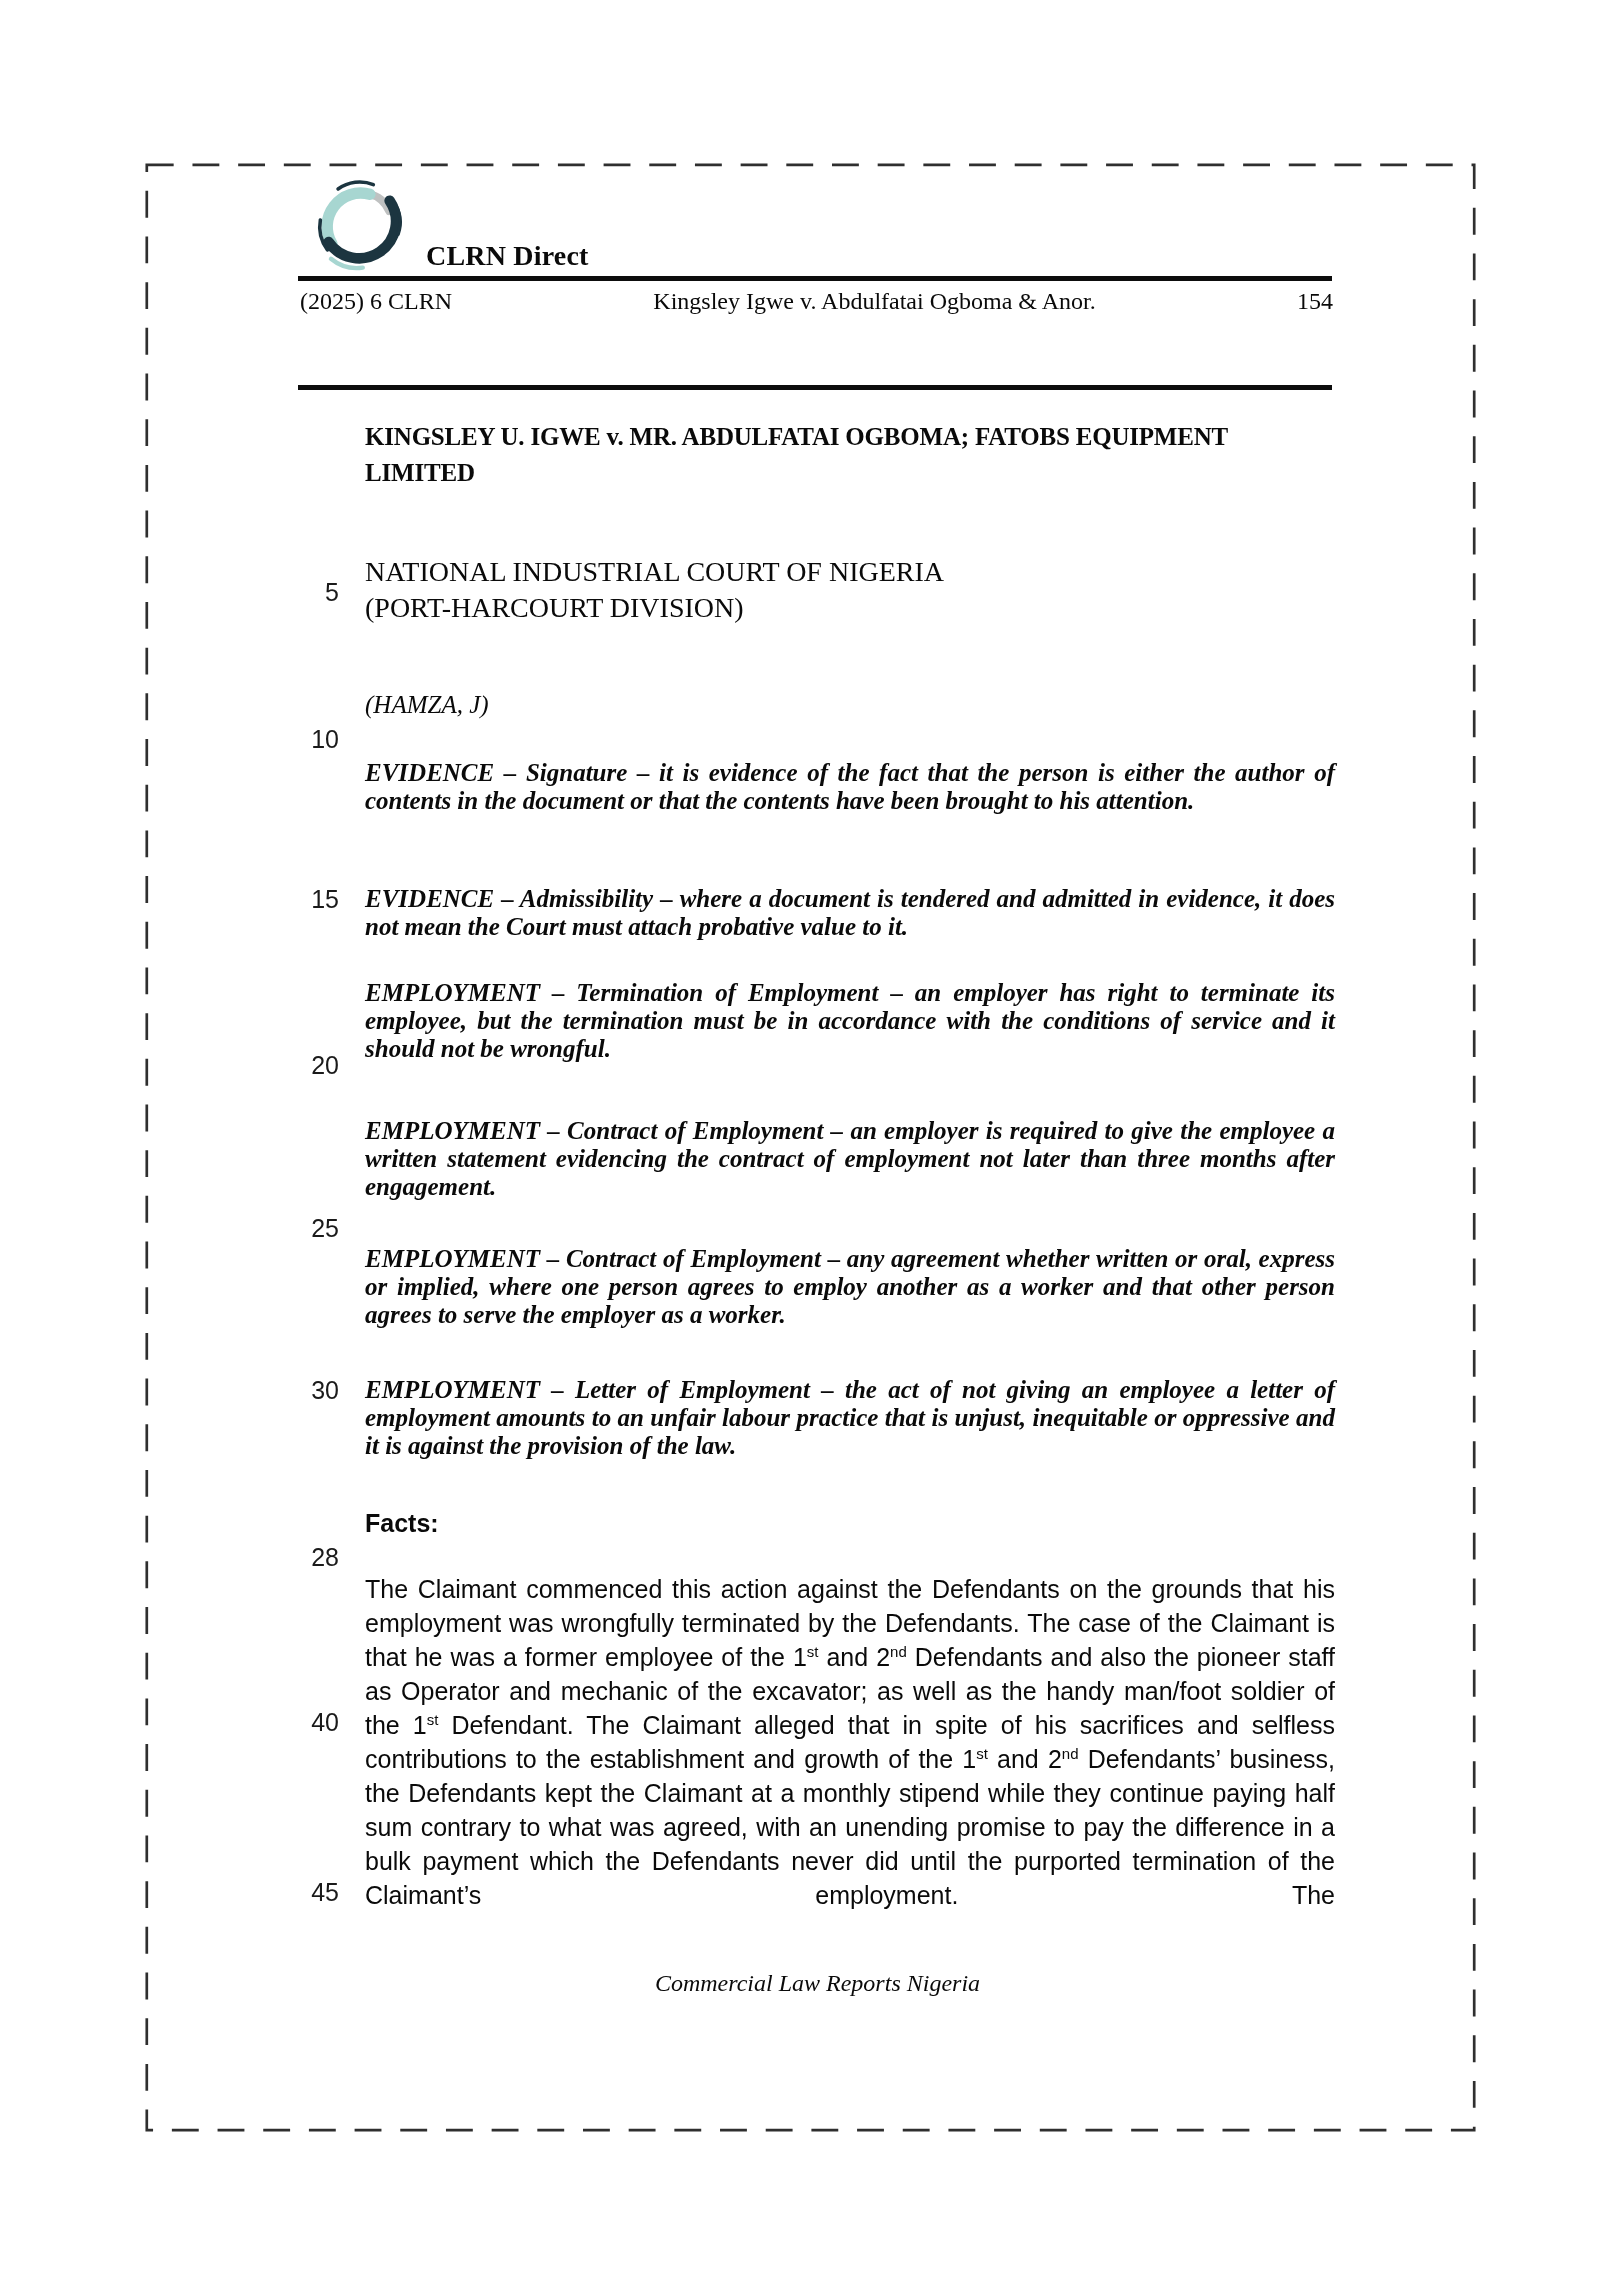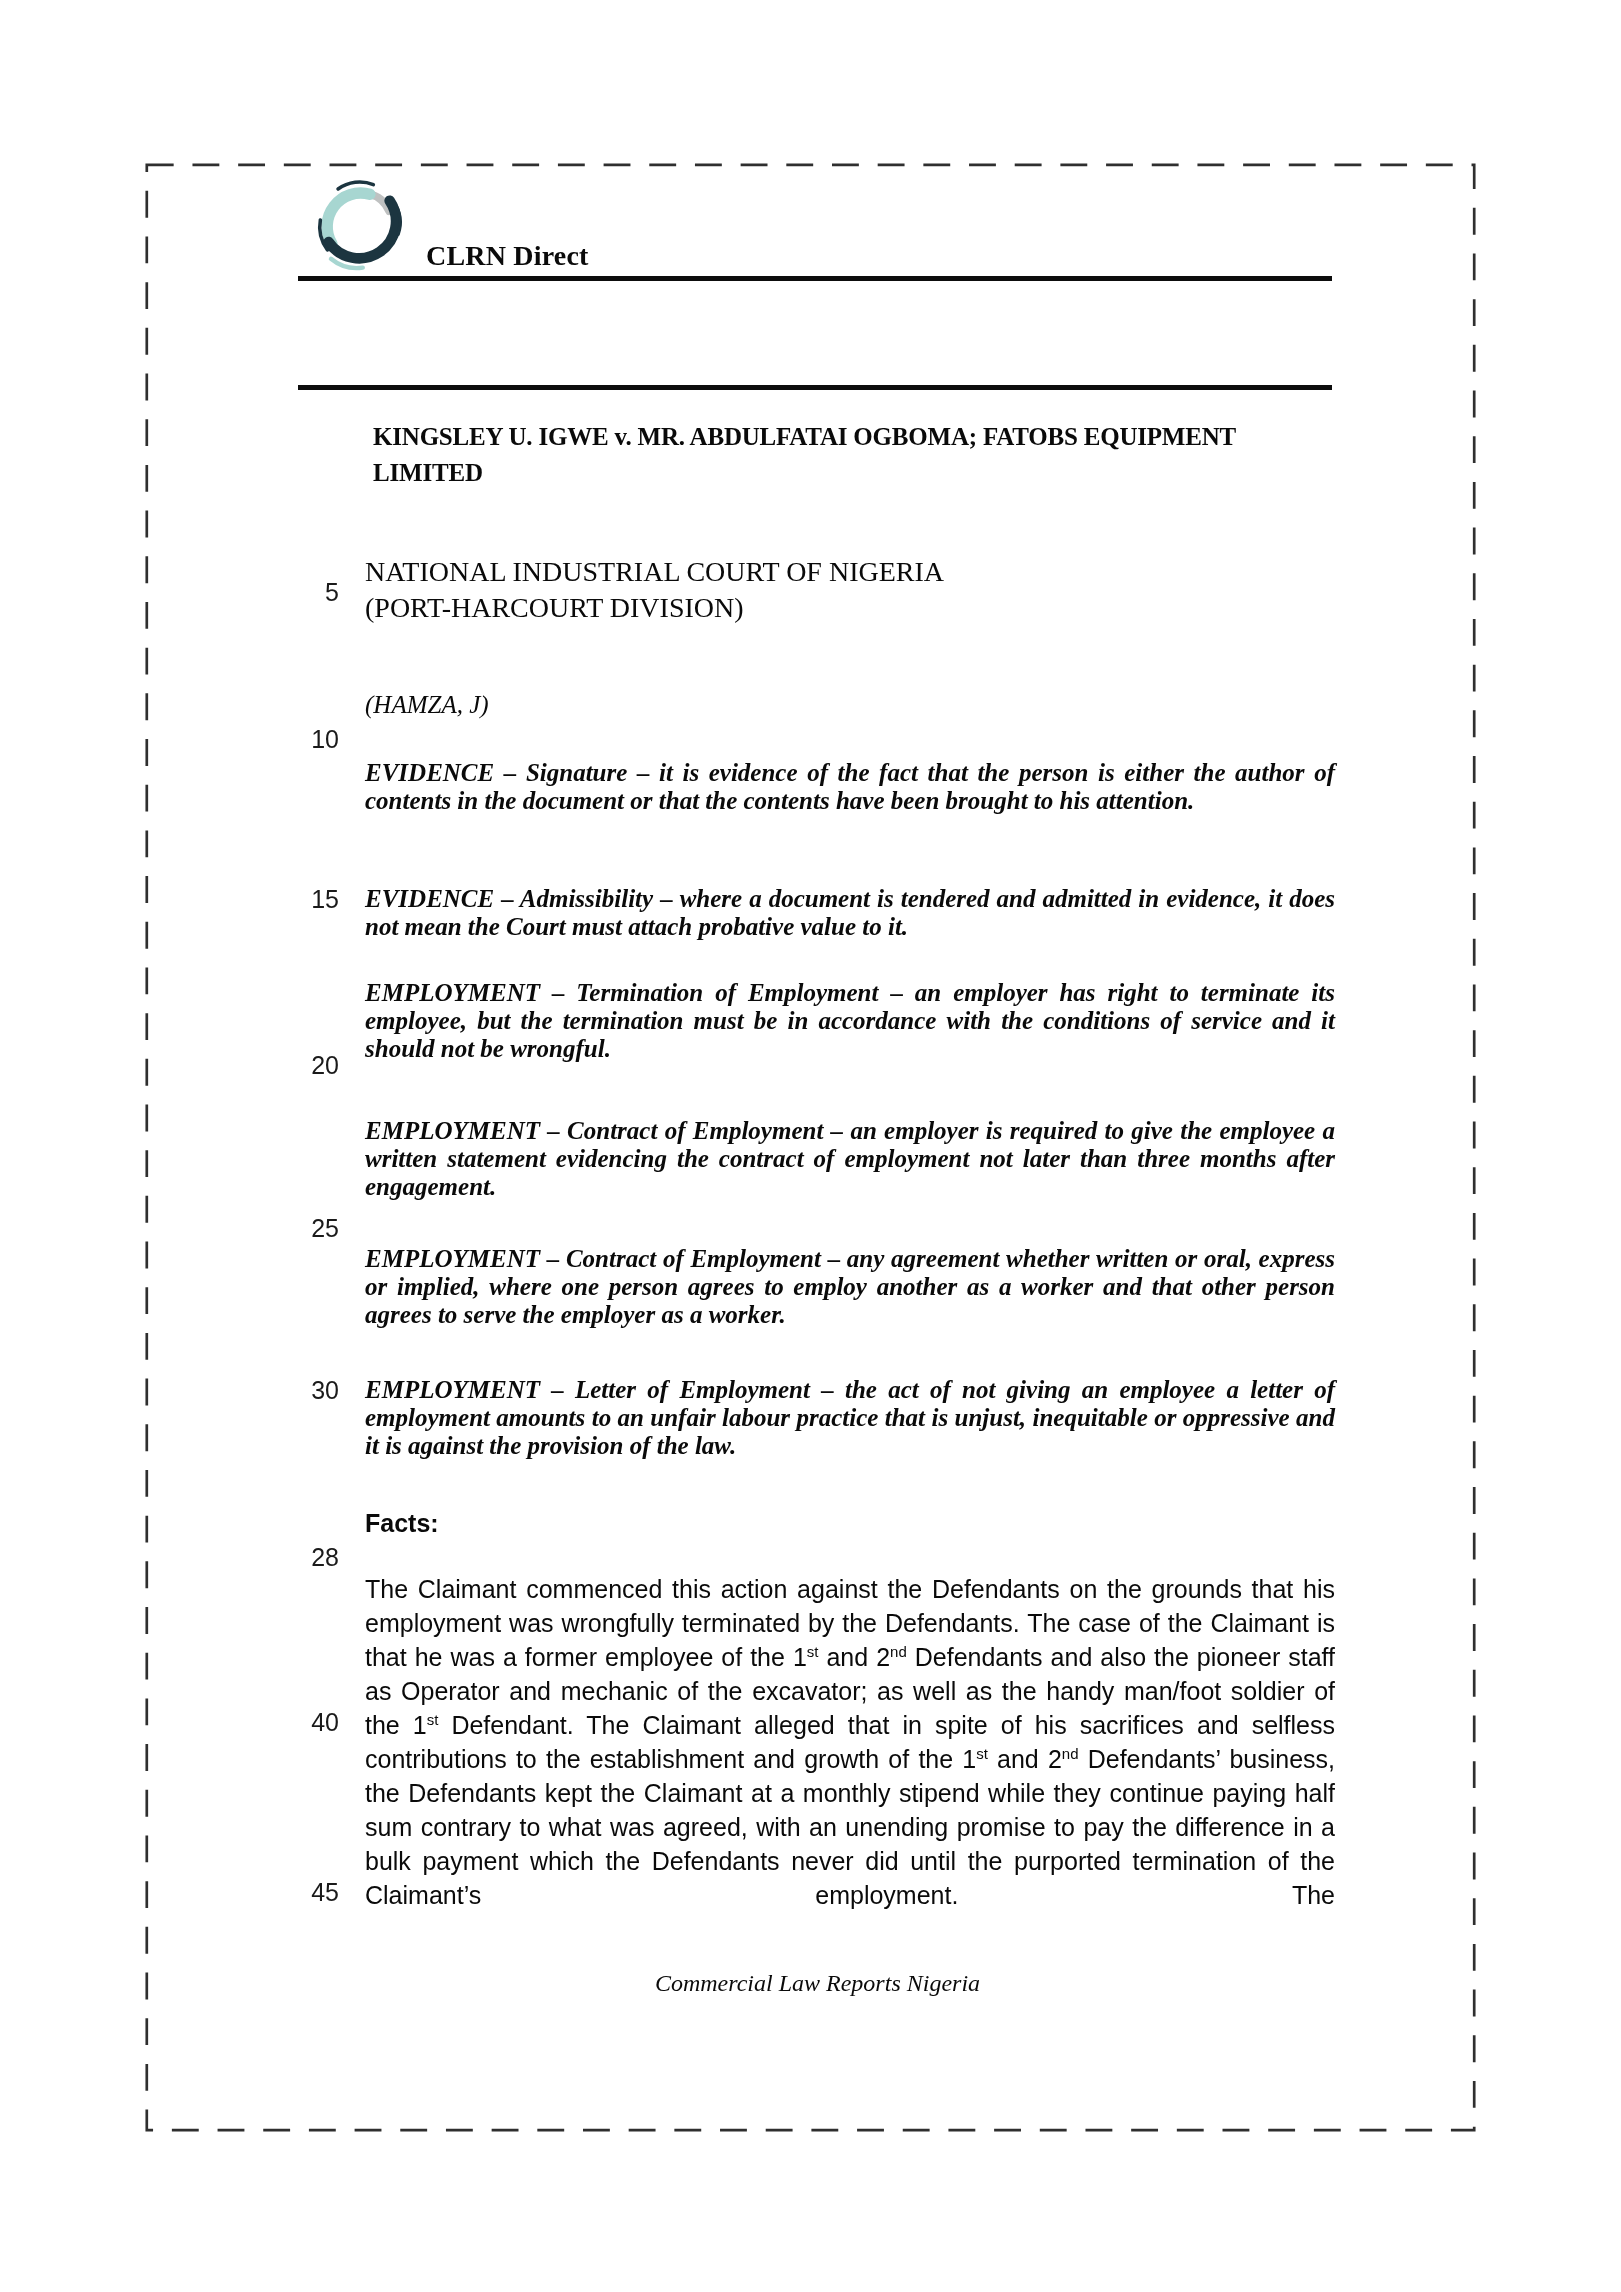--- a/index.html
+++ b/index.html
@@ -23,21 +23,21 @@
   .rule { left: 298px; width: 1034px; height: 4.5px; background: #0d0d0d; }
   .rule-top { top: 276px; }
   .rule-bottom { top: 385px; }
   .header-row {
     left: 300px; top: 288px; width: 1033px;
     display: flex; justify-content: space-between; align-items: baseline;
     font-size: 24px;
   }
   .case-title {
     left: 365px; top: 419px; width: 972px;
-    font-size: 25px; font-weight: bold; line-height: 36px; letter-spacing: -0.2px; margin-left: 8px;
+    font-size: 25px; font-weight: bold; line-height: 36px; letter-spacing: -0.2px;
   }
   .court { left: 365px; top: 542px; width: 972px; font-size: 28px; line-height: 36px; margin-top: 12px; }
   .suit  { left: 365px; top: 622px; width: 970px; font-size: 25px; line-height: 35px; text-align: right; }
   .judge { left: 365px; top: 691px; width: 537px; font-size: 25px; font-style: italic; }
   .lineno {
     left: 292px; width: 47px; text-align: right;
     font-family: "Liberation Sans", sans-serif; font-size: 25px; color: #1a1a1a;
   }
   .headnote {
     left: 365px; width: 970px;
@@ -79,20 +79,25 @@
         <path d="M97 32 A40 40 0 0 1 102 68" stroke="#1c3540" stroke-width="4"></path>
         <path d="M26 96 A46 46 0 0 0 62 106" stroke="#a7d6d1" stroke-width="5"></path>
       </g>
     </svg>
   </div>
 
   <div class="abs brand">CLRN Direct</div>
 
   <div class="abs rule rule-top"></div>
 
+  <div class="abs header-row">
+    <span>(2025) 6 CLRN</span>
+    <span>Kingsley Igwe v. Abdulfatai Ogboma &amp; Anor.</span>
+    <span>154</span>
+  </div>
 
   <div class="abs rule rule-bottom"></div>
 
   <div class="abs case-title">KINGSLEY U. IGWE v. MR. ABDULFATAI OGBOMA; FATOBS EQUIPMENT LIMITED</div>
 
   <div class="abs court">
     <div>NATIONAL INDUSTRIAL COURT OF NIGERIA</div>
     <div>(PORT-HARCOURT DIVISION)</div>
   </div>
 

